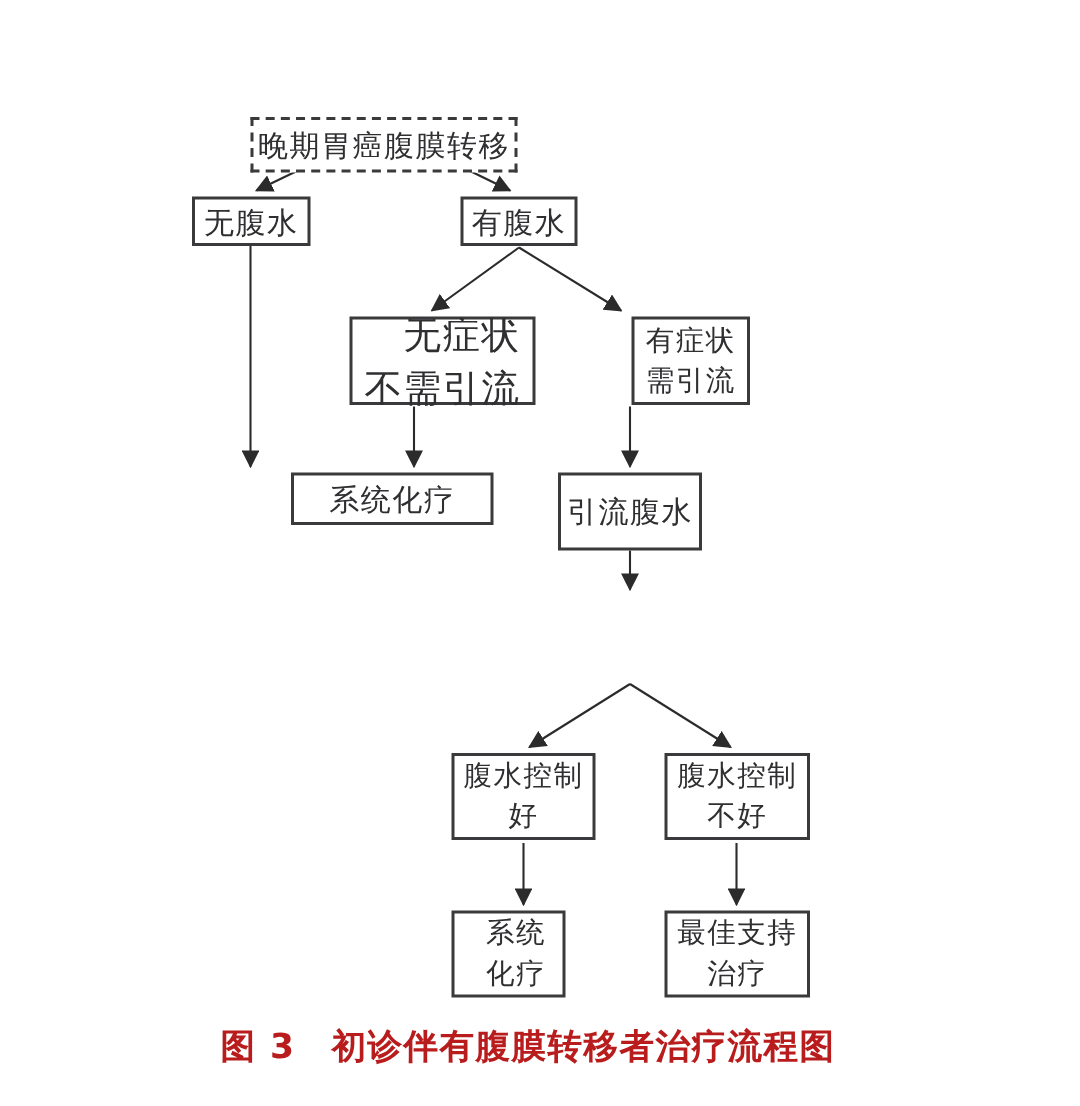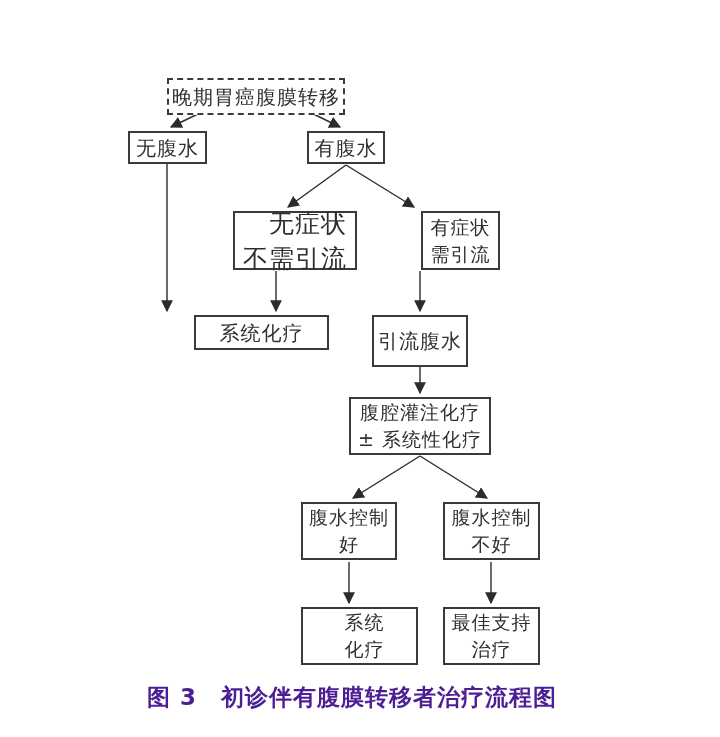--- a/index.html
+++ b/index.html
@@ -40,31 +40,31 @@
   #n-root        { left: 167px; top:  40px; width: 178px; height: 37px; margin-top: 38px; }
   #n-noascites   { left: 128px; top: 131px; width:  79px; height: 33px; }
   #n-ascites     { left: 307px; top: 131px; width:  78px; height: 33px; }
   #n-asymp       { left: 233px; top: 211px; width: 124px; height: 59px; font-size: 25px; text-align: right; }
   #n-symp        { left: 381px; top: 211px; width:  79px; height: 59px; font-size: 19px; margin-left: 40px; }
   #n-syschemo1   { left: 153px; top: 315px; width: 135px; height: 35px; margin-left: 41px; }
   #n-drain       { left: 372px; top: 315px; width:  96px; height: 52px; }
   #n-ipchemo     { left: 349px; top: 397px; width: 142px; height: 58px; font-size: 19px; }
   #n-ctrlgood    { left: 301px; top: 502px; width:  96px; height: 58px; font-size: 19px; }
   #n-ctrlbad     { left: 443px; top: 502px; width:  97px; height: 58px; font-size: 19px; }
-  #n-syschemo2   { left: 301px; top: 607px; width:  117px; height: 58px; font-size: 19px; padding-left: 10px; }
+  #n-syschemo2   { left: 301px; top: 607px; width:  76px; height: 58px; font-size: 19px; padding-left: 10px; }
   #n-bsc         { left: 443px; top: 607px; width:  97px; height: 58px; font-size: 19px; }
 
   .caption {
     position: absolute;
     left: 0; top: 682px;
     width: 704px;
     text-align: center;
     font-size: 23px;
     font-weight: 700;
-    color: #4c1d95;
+    color: #b91c1c;
     letter-spacing: 1px;
   }
 </style>
 </head>
 <body>
 
 <div id="canvas">
 
   <svg id="arrows" viewBox="0 0 720 737" xmlns="http://www.w3.org/2000/svg">
     <defs>
@@ -97,22 +97,20 @@
   <div class="node" id="n-asymp">无症状
 不需引流</div>
 
   <div class="node" id="n-symp">有症状
 需引流</div>
 
   <div class="node" id="n-syschemo1">系统化疗</div>
 
   <div class="node" id="n-drain">引流腹水</div>
 
-  <div class="node" id="n-ipchemo">腹腔灌注化疗
-± 系统性化疗</div>
 
   <div class="node" id="n-ctrlgood">腹水控制
 好</div>
 
   <div class="node" id="n-ctrlbad">腹水控制
 不好</div>
 
   <div class="node" id="n-syschemo2">系统
 化疗</div>
 

